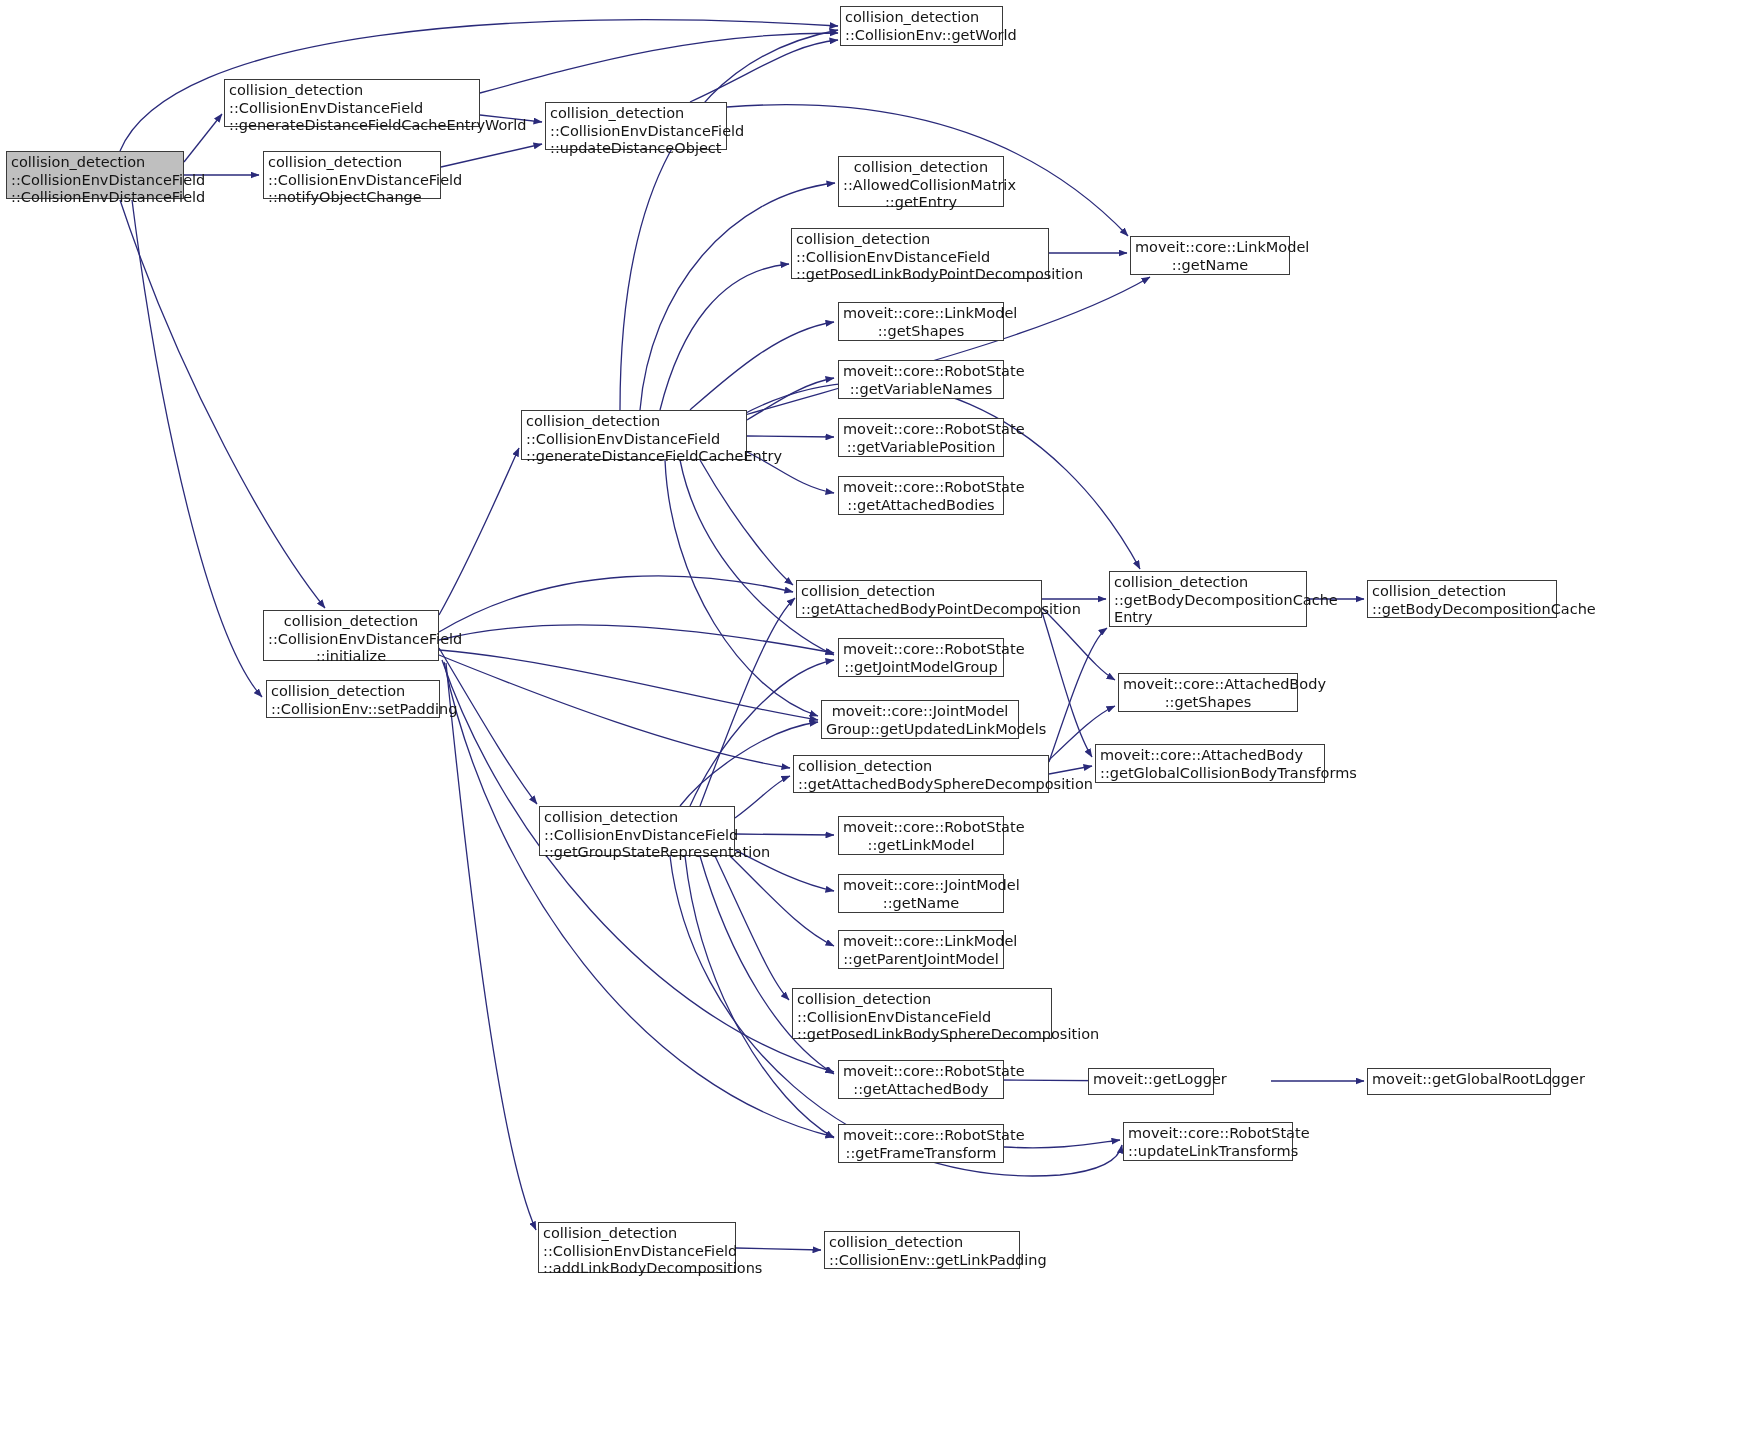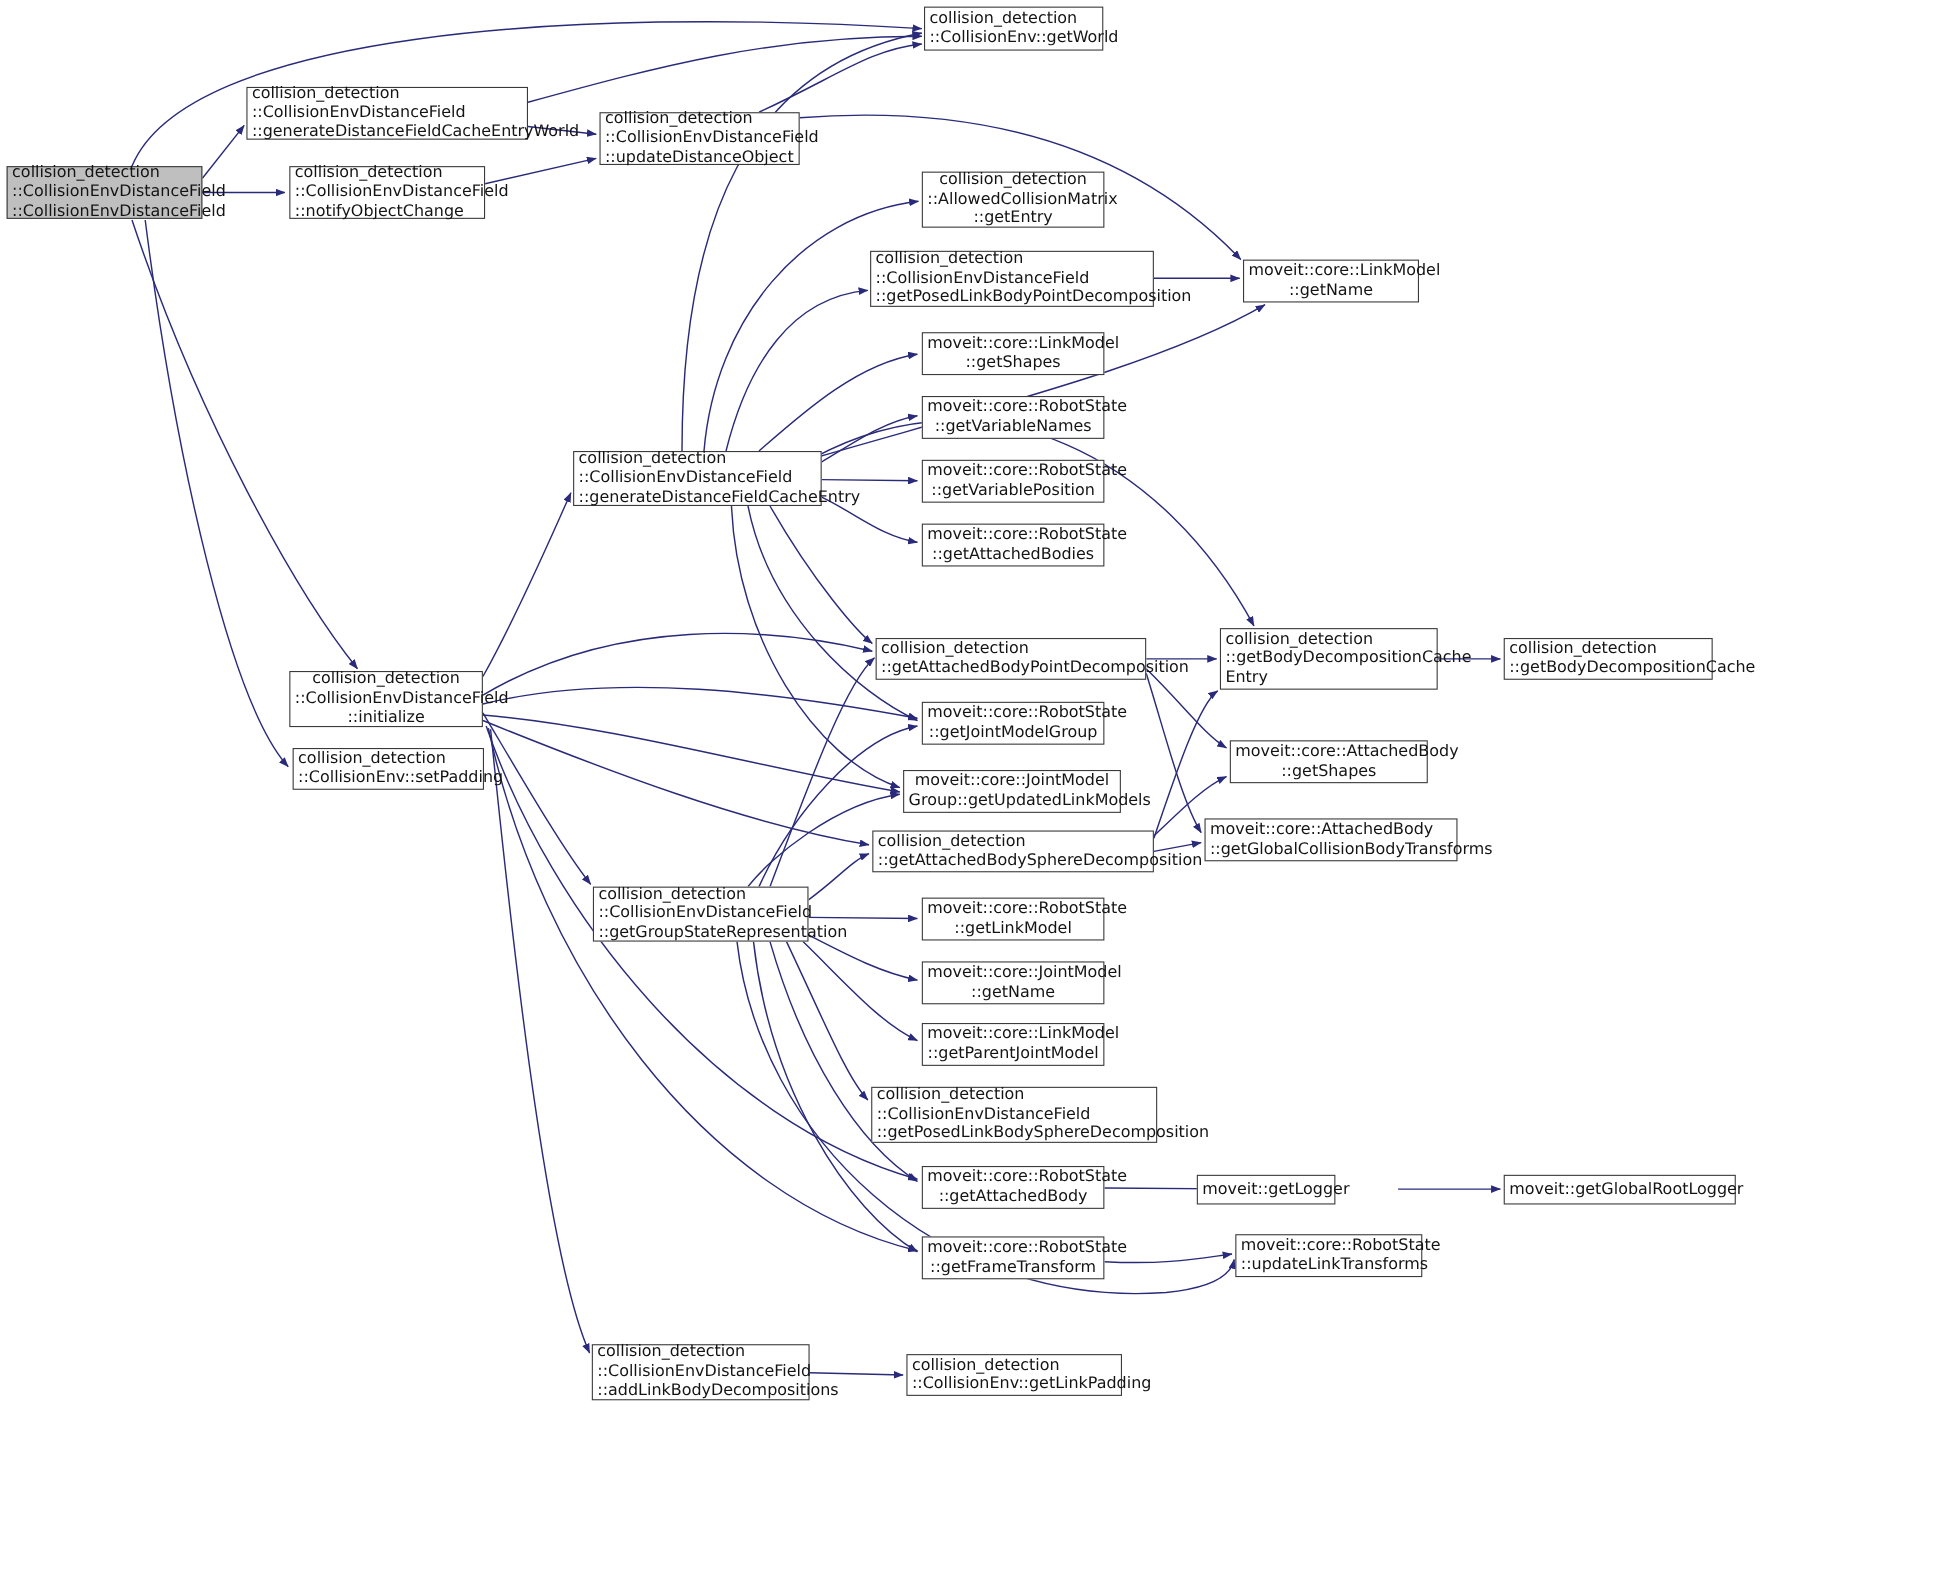--- a/index.html
+++ b/index.html
@@ -1,21 +1,21 @@
 <!DOCTYPE html>
 <html><head>
 <meta charset="utf-8">
 <title>Call Graph</title>
 <style>
   html,body{margin:0;padding:0;background:#ffffff;}
   body{font-family:"DejaVu Sans","Liberation Sans",sans-serif;}
   #graph-root{position:relative;width:1757px;height:1433px;background:#ffffff;overflow:hidden;}
   svg.edges{position:absolute;left:0;top:0;width:1757px;height:1433px;pointer-events:none;}
   .node{position:absolute;box-sizing:border-box;border:1px solid #3a3a3a;background:#ffffff;
-        display:flex;align-items:center;justify-content:center;text-align:center;
+        display:flex;align-items:flex-start;justify-content:center;text-align:center;
         font-size:14.5px;line-height:17.5px;color:#141414;padding:2px 4px;}
   .node.highlight{background:#bfbfbf;}
   .node .lbl{white-space:pre;display:block;width:100%;}
   .node.la .lbl{text-align:left;}
   .node.ct .lbl{text-align:center;}
 </style>
 </head>
 <body>
 
 <div id="graph-root">
@@ -206,21 +206,21 @@
 ::CollisionEnvDistanceField
 ::getPosedLinkBodySphereDecomposition</span>
       </div>
       <div class="node ct" style="left: 838px; top: 1060px; width: 166px; height: 39px;">
         <span class="lbl">moveit::core::RobotState
 ::getAttachedBody</span>
       </div>
       <div class="node ct" style="left: 1088px; top: 1068px; width: 126px; height: 27px;">
         <span class="lbl">moveit::getLogger</span>
       </div>
-      <div class="node ct" style="left: 1367px; top: 1068px; width: 211px; height: 27px;">
+      <div class="node ct" style="left: 1367px; top: 1068px; width: 184px; height: 27px;">
         <span class="lbl">moveit::getGlobalRootLogger</span>
       </div>
       <div class="node ct" style="left: 838px; top: 1124px; width: 166px; height: 39px;">
         <span class="lbl">moveit::core::RobotState
 ::getFrameTransform</span>
       </div>
       <div class="node ct" style="left: 1123px; top: 1122px; width: 170px; height: 39px;">
         <span class="lbl">moveit::core::RobotState
 ::updateLinkTransforms</span>
       </div>

